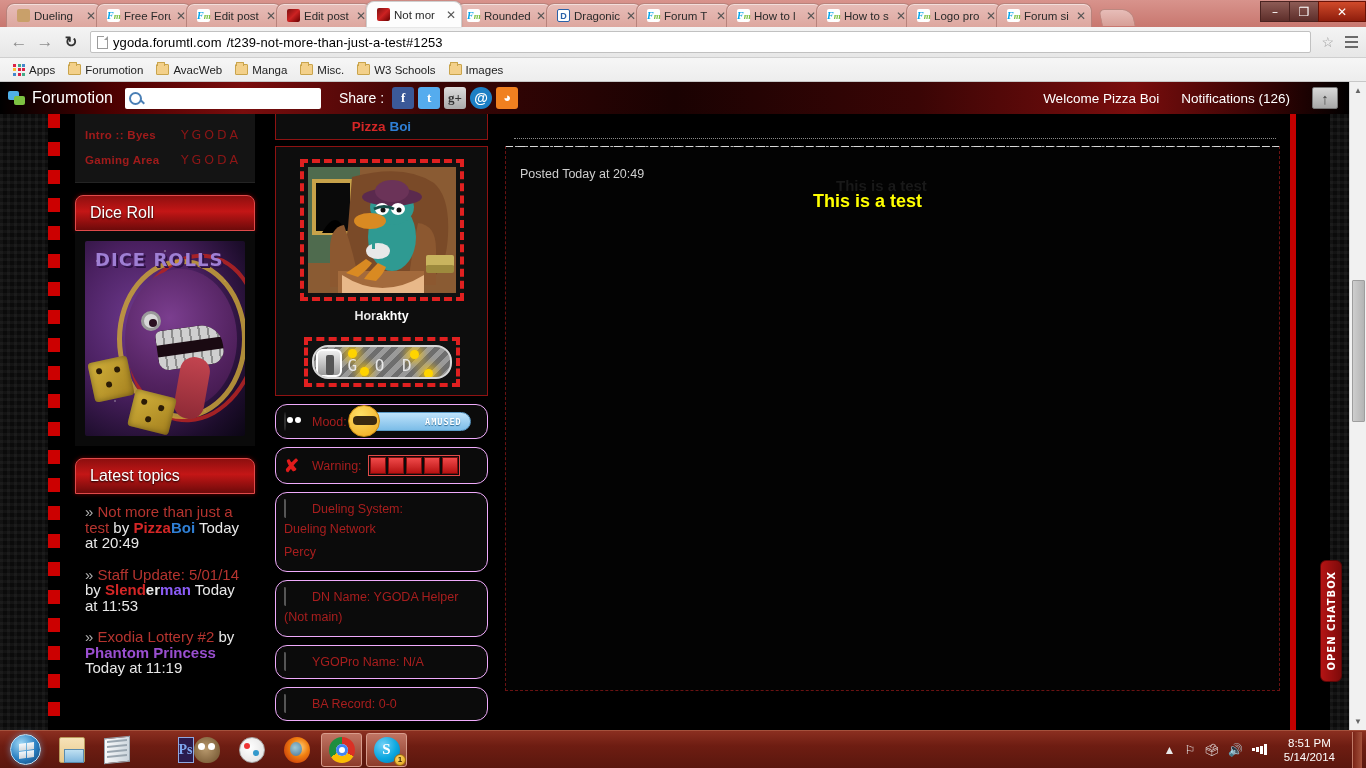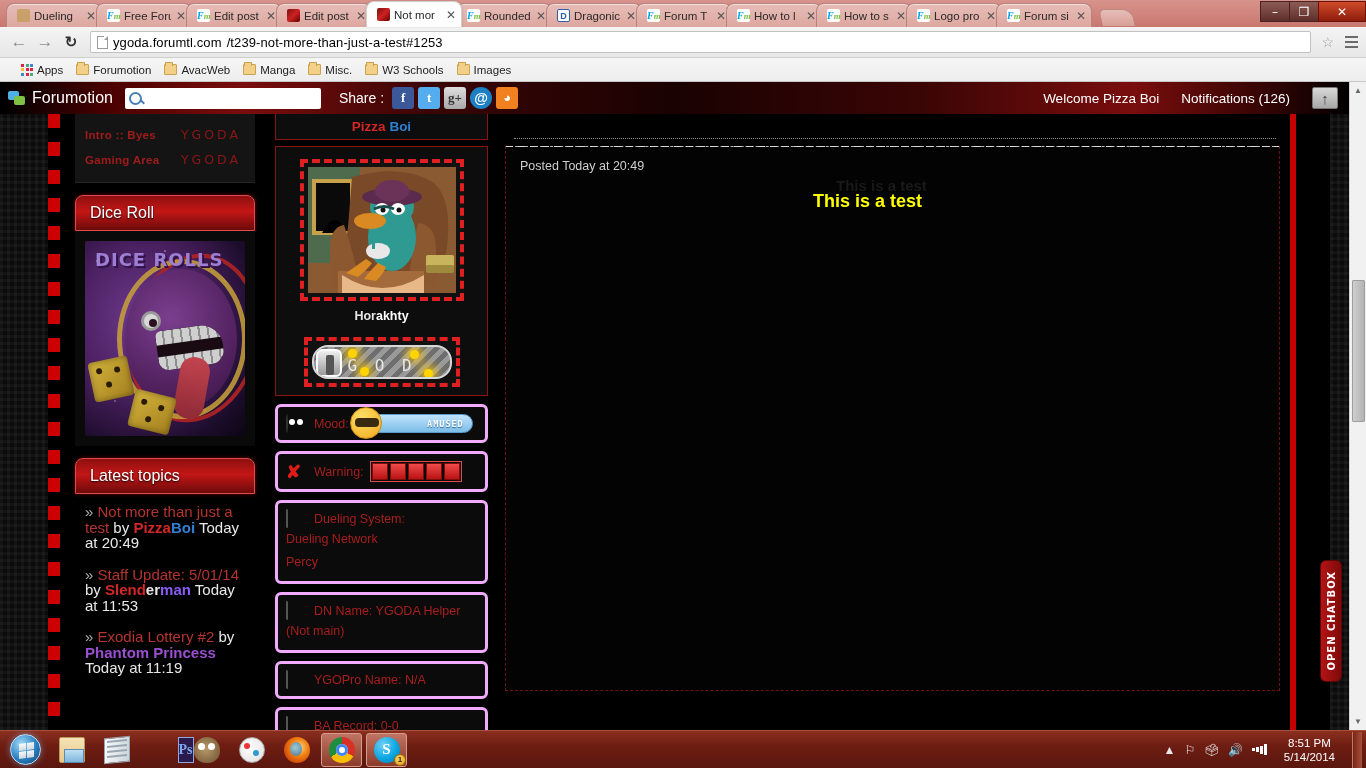--- a/index.html
+++ b/index.html
@@ -63,21 +63,21 @@
   .omnibox { flex:1 1 auto; height:22px; margin:0 6px; background:#fff; border:1px solid #c1c1c1;
              border-radius:2px; display:flex; align-items:center; padding:0 6px; gap:5px; }
   .pageicon { width:11px; height:13px; border:1px solid #9b9b9b; background:#fff; position:relative; flex:0 0 11px;}
   .pageicon:after{content:""; position:absolute; right:-1px; top:-1px; border-left:4px solid #fff; border-bottom:4px solid #9b9b9b;}
   .urltext { font-size:13px; color:#000; white-space:nowrap; letter-spacing:.1px;}
   .star { color:#9a9a9a; font-size:14px; padding:0 4px;}
   .menubtn { width:22px; display:flex; flex-direction:column; gap:3px; align-items:center; padding-left:4px;}
   .menubtn span { display:block; width:13px; height:2px; background:#6b6b6b; }
 
   .bookmarks { height:24px; background:linear-gradient(#f6f6f6,#ededed); display:flex; align-items:center;
-               gap:3px; padding:0 16px; border-bottom:1px solid #c7c7c7;}
+               gap:3px; padding:0 8px; border-bottom:1px solid #c7c7c7;}
   .bmk { display:flex; align-items:center; gap:4px; padding:2px 5px; font-size:11.5px; color:#222; border-radius:2px;}
   .folder { width:13px; height:11px; background:#f3d08a; border:1px solid #c9a44c; border-radius:1px; position:relative; flex:0 0 13px;}
   .folder:before{content:""; position:absolute; left:0; top:-3px; width:6px; height:3px; background:#f3d08a; border:1px solid #c9a44c; border-bottom:none; border-radius:1px 1px 0 0;}
   .appsgrid { display:grid; grid-template-columns:repeat(3,3px); grid-template-rows:repeat(3,3px); gap:1.5px; flex:0 0 auto;}
   .appsgrid i { display:block; width:3px; height:3px; background:#d24; }
   .appsgrid i:nth-child(2){background:#4a8;} .appsgrid i:nth-child(3){background:#48c;}
   .appsgrid i:nth-child(4){background:#fb3;} .appsgrid i:nth-child(6){background:#d24;}
   .appsgrid i:nth-child(7){background:#48c;} .appsgrid i:nth-child(9){background:#4a8;}
 
   
@@ -200,21 +200,21 @@
             background: repeating-linear-gradient(135deg,#9a9a9a 0 5px,#6e6e6e 5px 10px);
             border:2px solid #d8d8d8;}
   .godbar .plug { position:absolute; left:2px; top:2px; width:26px; height:28px; border-radius:6px;
                   background:linear-gradient(#efefef,#9a9a9a); border:2px solid #fff;}
   .godbar .plug:after{content:""; position:absolute; left:8px; top:4px; width:8px; height:20px; background:#555; border-radius:2px;}
   .godbar .gtext { position:absolute; left:0; right:0; top:9px; text-align:center; color:#e8e8e8;
                    font-size:16px; letter-spacing:4px; font-family:"DejaVu Sans Mono", monospace;}
   .godbar .spark { position:absolute; width:9px; height:9px; border-radius:50%; background:#ffd400;
                    box-shadow:0 0 8px 4px rgba(255,200,0,.75); }
 
-  .frow { border:3px solid #f0abfc; border-radius:6px; margin-top:8px; background:#0b0b0b;
+  .frow { border:1px solid #f0abfc; border-radius:12px; margin-top:8px; background:#0b0b0b;
           padding:7px 8px; display:flex; align-items:center; gap:6px; min-height:34px; }
   .frow .lbl { color:#a81e1e; font-size:12.5px; }
   .ficon { width:22px; height:18px; flex:0 0 22px; position:relative; }
   .ic-mood { width:20px; height:20px; border-radius:50%; background:radial-gradient(circle at 40% 35%,#4a4a4a,#111);
              border:1px solid #333;}
   .ic-mood:before{content:""; position:absolute; left:3px; top:4px; width:6px; height:6px; border-radius:50%; background:#fff;}
   .ic-mood:after{content:""; position:absolute; left:11px; top:4px; width:6px; height:6px; border-radius:50%; background:#fff;}
   .ic-x { color:#e01b1b; font-size:18px; font-weight:bold; line-height:18px;}
   .ic-duel { width:24px; height:14px; background:linear-gradient(#e6e6e6,#888); border-radius:3px 8px 3px 8px;
              border:1px solid #555; }
@@ -229,21 +229,21 @@
   .warnbar { display:flex; gap:2px; border:1px solid #e04a4a; padding:1px;}
   .warnbar i { display:block; width:16px; height:17px; background:linear-gradient(#f04a4a,#b81212); border:1px solid #7c0d0d;}
   .frow.multiline { display:block; }
   .frow.multiline .line { color:#a81e1e; font-size:12.5px; line-height:23px; }
   .frow.multiline .head { display:flex; align-items:center; gap:6px; }
 
   
   .main { position:absolute; left:440px; top:0; width:790px; }
   .topline { border-top:1px dotted #8a8a8a; margin:24px 14px 0 14px; }
   .postbox { border:1px dashed #6a1212; border-top:1px dashed #bdbdbd; margin:7px 10px 0 5px; height:545px;
-             background:#030303; padding:12px 14px; position:relative;}
+             background:#030303; padding:20px 14px; position:relative;}
   .postbox .dotted-top { position:absolute; left:0; right:0; top:-1px; height:1px;
                          background: repeating-linear-gradient(90deg,#d8d8d8 0 7px, transparent 7px 12px); }
   .posted { color:#cfcfcf; font-size:12.5px; }
   .ghost { position:absolute; left:330px; top:30px; color:#191919; font-size:15px; font-weight:bold;}
   .posttext { position:absolute; left:0; right:0; top:44px; text-align:center; color:#ffff00;
               font-size:18px; font-weight:bold; padding-right:50px;}
 
   
   .chatbox-tab { position:absolute; left:1320px; top:478px; width:22px; height:122px; border-radius:6px;
                  background:linear-gradient(90deg,#b41414,#7e0a0a); border:1px solid #5c0606;

